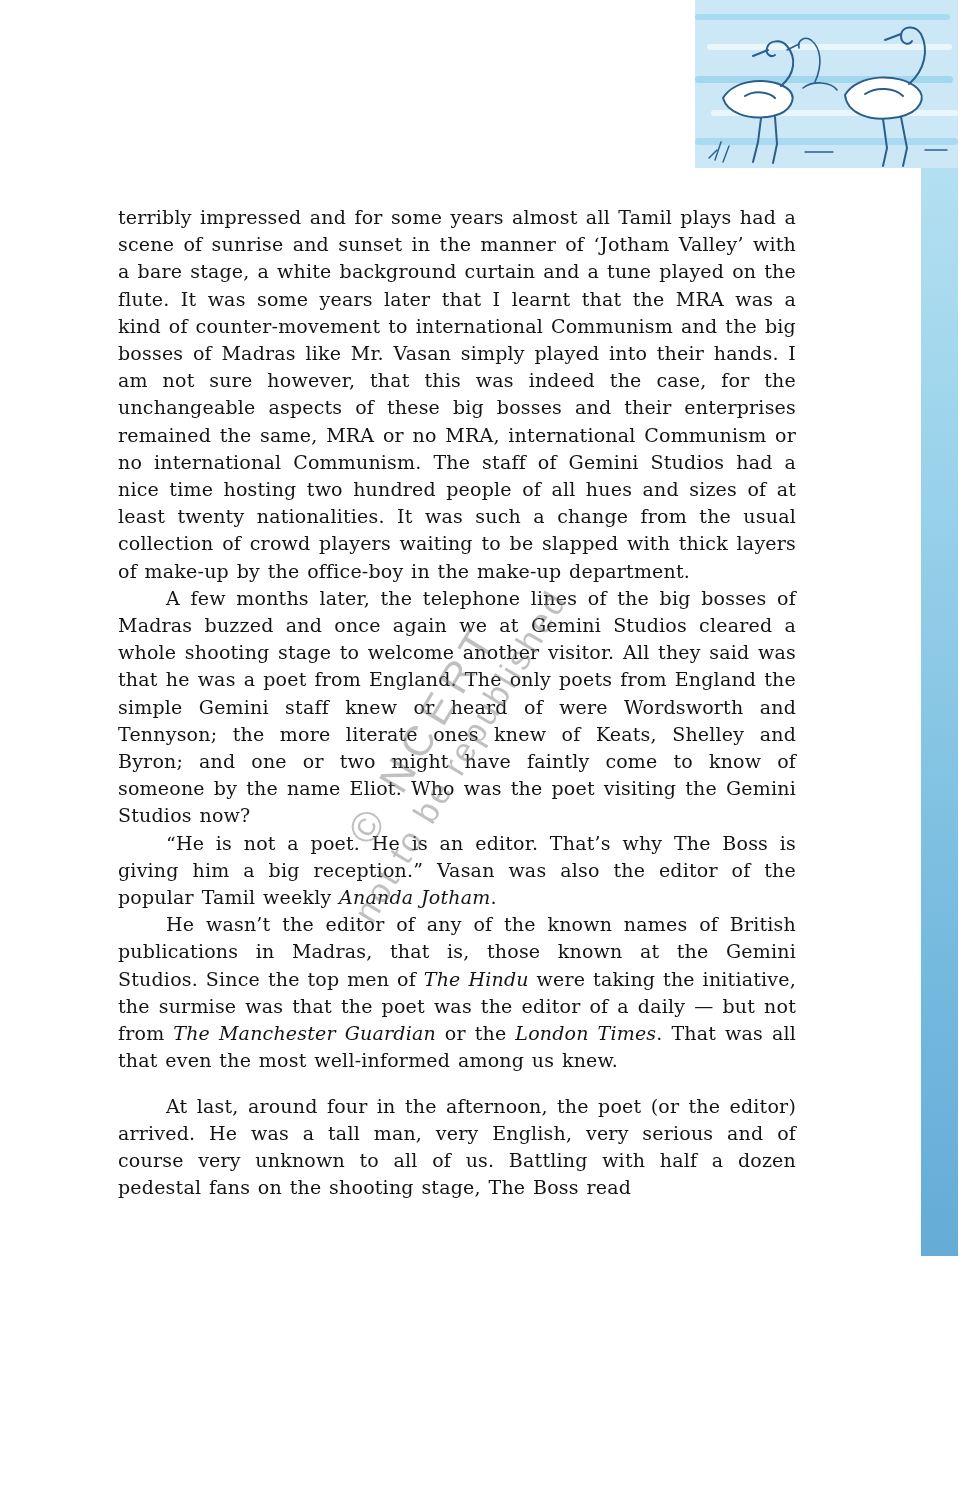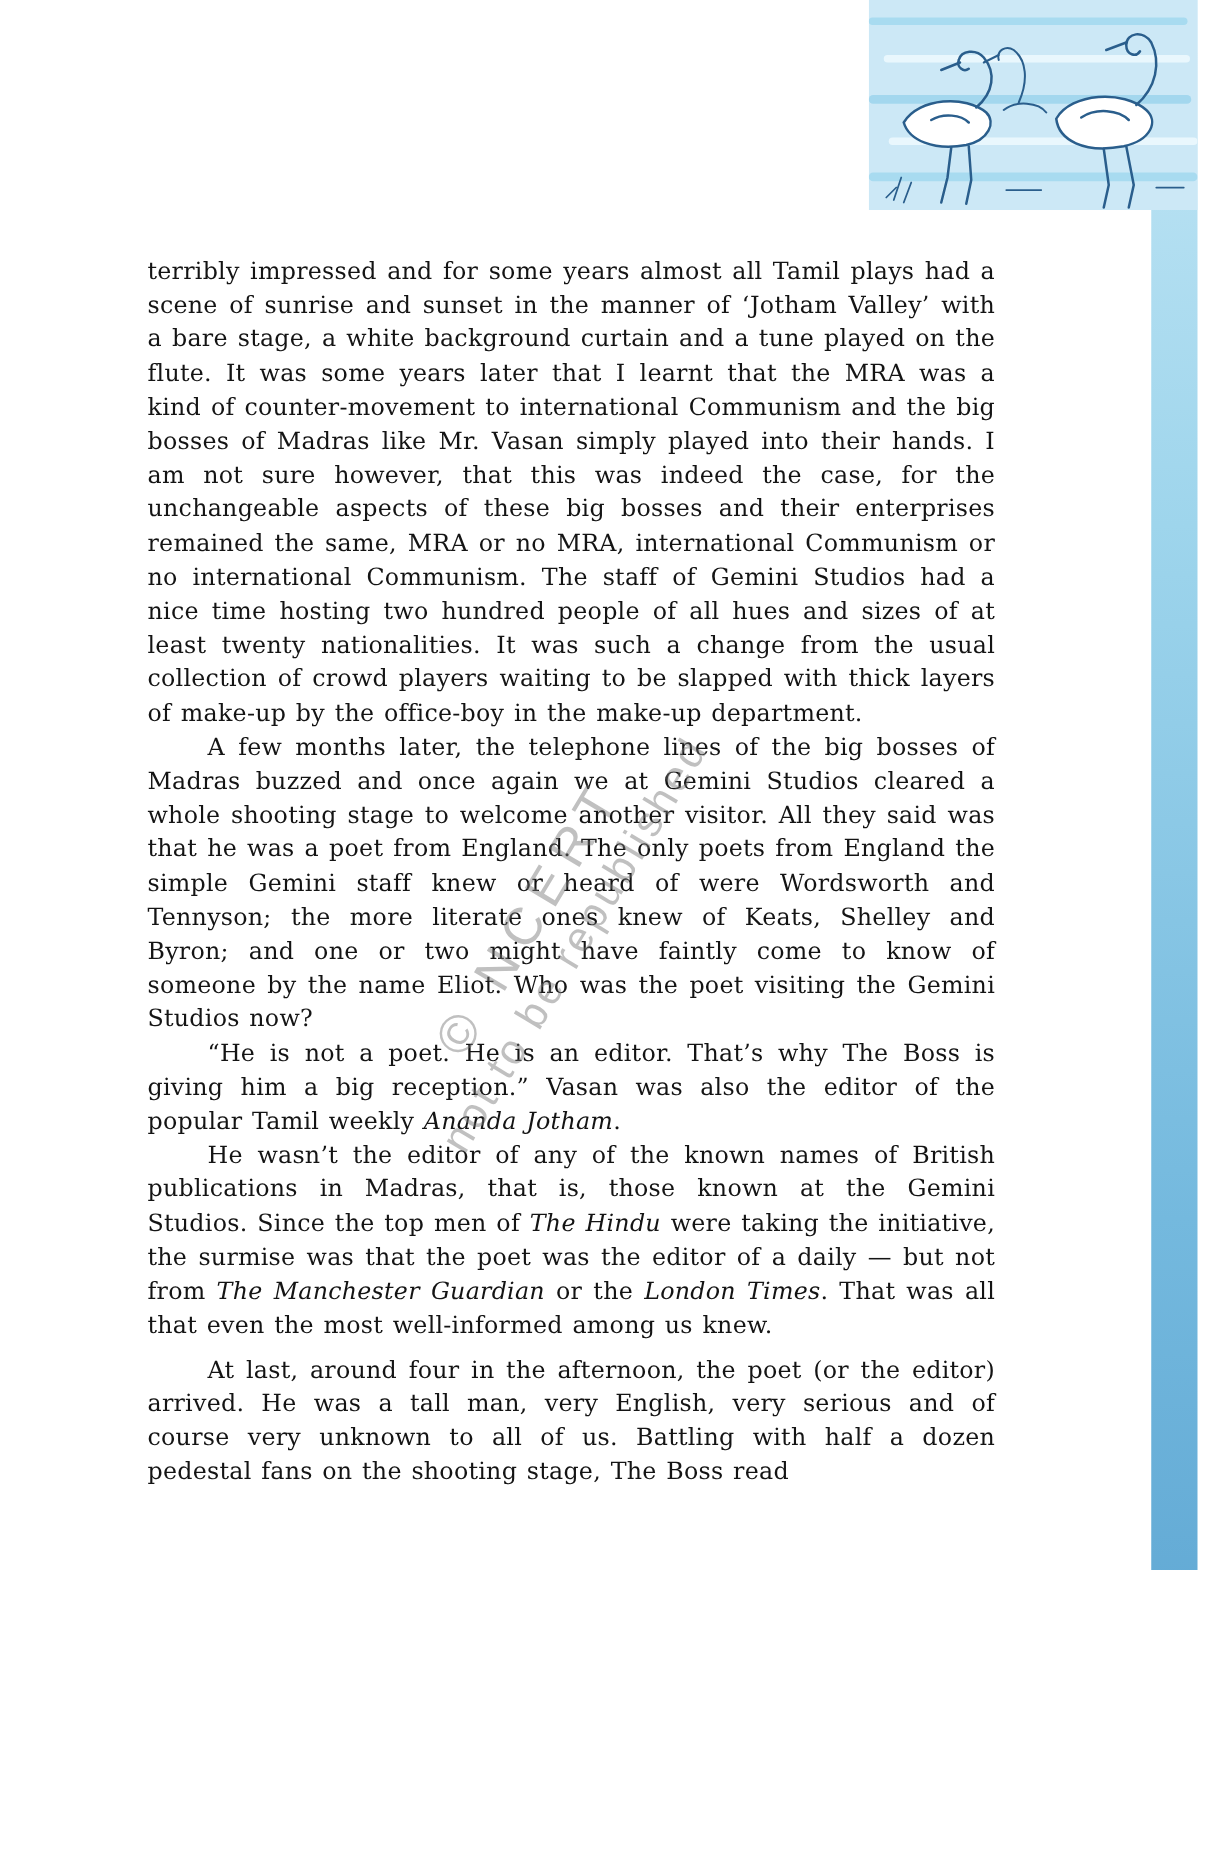--- a/index.html
+++ b/index.html
@@ -27,21 +27,21 @@
   .body-text {
     position:absolute; left:118px; top:204px; width:678px;
     font-size:19px; line-height:27.2px;
     text-align:justify;
     color:#141414;
     letter-spacing:0.2px; word-spacing:1.5px;
     z-index:1;
   }
   .body-text p { margin:0; }
   .body-text p.indent { text-indent:48px; }
-  .body-text p.gap-top { margin-top:8px; }
+  .body-text p.gap-top { margin-top:18px; }
   .body-text em { font-style:italic; }
   
   .watermark {
     position:absolute; left:200px; top:700px; width:480px;
     text-align:center;
     color:rgba(115,115,115,0.45);
     transform:rotate(-59deg);
     font-family:"Liberation Sans", sans-serif;
     z-index:2; pointer-events:none;
   }

